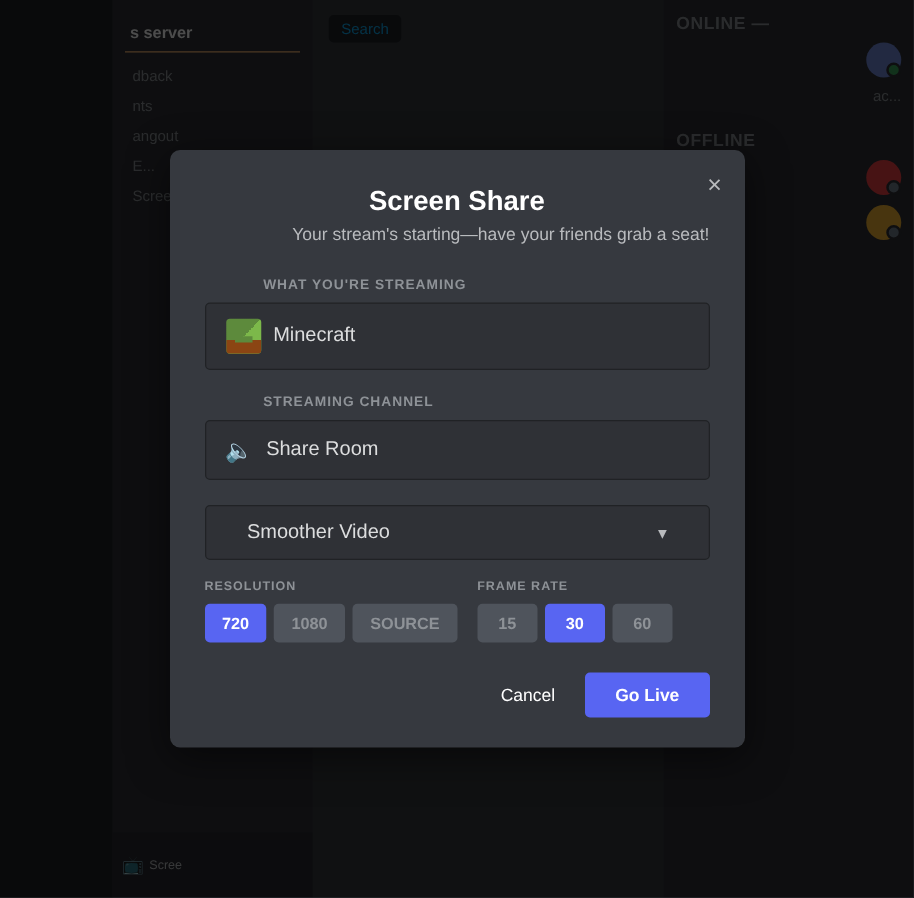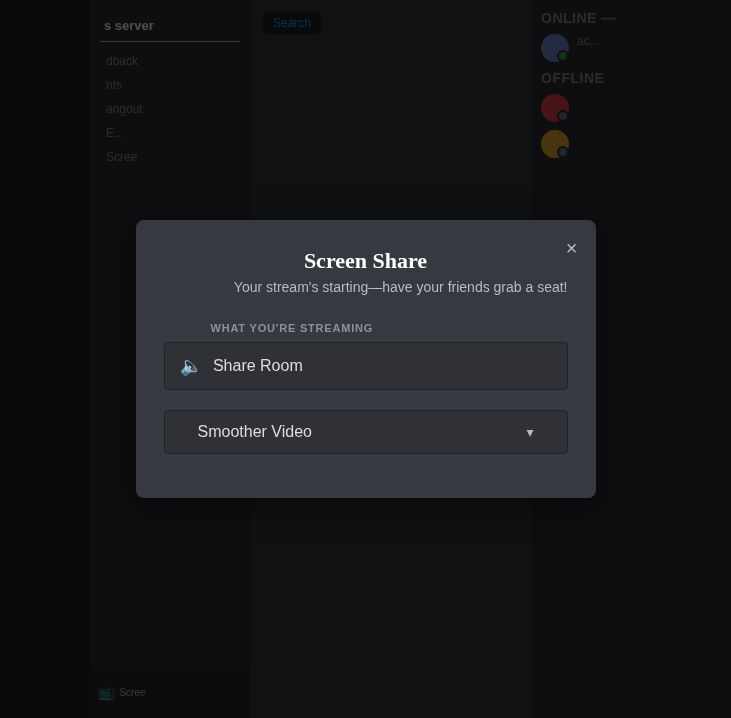--- a/index.html
+++ b/index.html
@@ -66,23 +66,24 @@
     .bg-online-label {
       color: #8e9297;
       font-size: 14px;
       font-weight: bold;
       letter-spacing: 0.5px;
       margin-bottom: 8px;
     }
 
     .bg-user-item {
       display: flex;
-      align-items: flex-start;
+      align-items: flex-end;
       gap: 8px;
       margin-bottom: 8px;
+      flex-direction: column;
     }
 
     .bg-avatar {
       width: 28px;
       height: 28px;
       border-radius: 50%;
       background: #5865f2;
       position: relative;
     }
 
@@ -169,21 +170,20 @@
       line-height: 1;
       padding: 2px;
     }
 
     .modal-title {
       text-align: center;
       color: #fff;
       font-size: 22px;
       font-weight: bold;
       margin-bottom: 4px;
-      font-family: Liberation Serif, serif;
     }
 
     .modal-subtitle {
       text-align: right;
       color: #b9bbbe;
       font-size: 14px;
       margin-bottom: 24px;
       line-height: 1.4;
     }
 
@@ -375,21 +375,21 @@
   </div>
   <div class="bg-main">
     <div class="bg-search-bar">Search</div>
   </div>
   <div class="bg-right">
     <div class="bg-online-label">ONLINE —</div>
     <div class="bg-user-item">
       <div class="bg-avatar online" style="background:#7289da;"></div>
       <div class="bg-user-name">ac...</div>
     </div>
-    <div class="bg-online-label" style="margin-top:8px;">OFFLINE</div>
+    <div class="bg-online-label" style="margin-top:20px;">OFFLINE</div>
     <div class="bg-user-item">
       <div class="bg-avatar offline" style="background:#ed4245;"></div>
     </div>
     <div class="bg-user-item">
       <div class="bg-avatar offline" style="background:#f0b132;"></div>
     </div>
   </div>
 
   <div class="bg-bottom-bar">
     <div class="bg-screen-icon-item">
@@ -401,30 +401,59 @@
 
 <div class="modal-backdrop">
   <div class="modal">
 
     <button class="modal-close">×</button>
 
     <h1 class="modal-title">Screen Share</h1>
     <p class="modal-subtitle">Your stream's starting—have your friends grab a seat!</p>
 
     <div class="section-label">WHAT YOU'RE STREAMING</div>
-
+    <div class="field-box">
+      <div class="minecraft-icon"></div>
+      <span class="field-box-text">Minecraft</span>
+    </div>
+
+    <div class="section-label">STREAMING CHANNEL</div>
     <div class="field-box">
       <span class="speaker-icon">🔈</span>
       <span class="field-box-text">Share Room</span>
     </div>
 
     <div class="quality-section">
 
       <div class="quality-dropdown">
         <span class="quality-dropdown-text">Smoother Video</span>
         <span class="quality-dropdown-arrow">▾</span>
       </div>
 
-    </div>
-
+      <div class="quality-options-row">
+
+        <div class="quality-group">
+          <div class="quality-group-label">RESOLUTION</div>
+          <div class="quality-buttons">
+            <button class="quality-btn active">720</button>
+            <button class="quality-btn">1080</button>
+            <button class="quality-btn">SOURCE</button>
+          </div>
+        </div>
+
+        <div class="quality-group">
+          <div class="quality-group-label">FRAME RATE</div>
+          <div class="quality-buttons">
+            <button class="quality-btn">15</button>
+            <button class="quality-btn active">30</button>
+            <button class="quality-btn">60</button>
+          </div>
+        </div>
+      </div>
+    </div>
+
+    <div class="modal-footer">
+      <button class="btn-cancel">Cancel</button>
+      <button class="btn-go-live">Go Live</button>
+    </div>
 
   </div>
 </div>
 
 </body></html>

